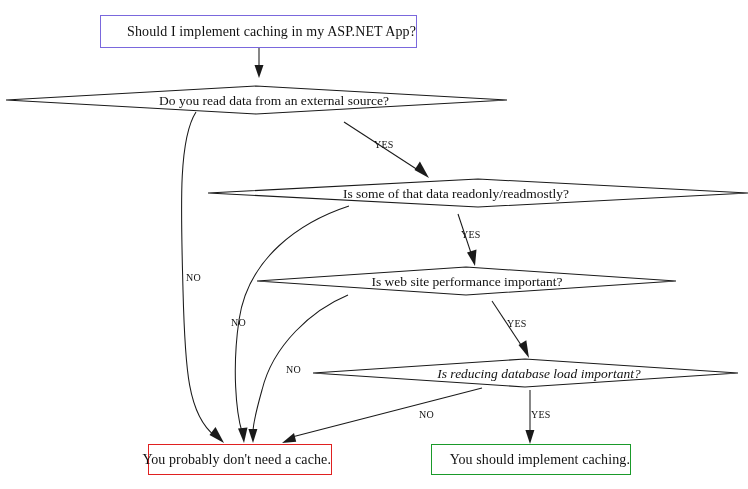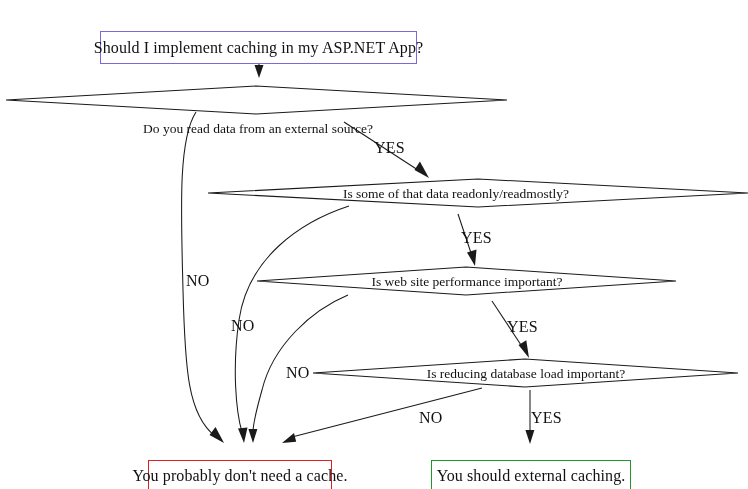--- a/index.html
+++ b/index.html
@@ -28,47 +28,46 @@
     width: 748px;
     height: 489px;
     display: block;
   }
   .node-box {
     position: absolute;
     box-sizing: border-box;
     background: #ffffff;
     display: flex;
     align-items: center;
-    justify-content: center;
-    font-size: 16px;
+    justify-content: flex-end;
+    font-size: 14px;
     color: #111111;
     white-space: nowrap;
     letter-spacing: 0.1px;
-    margin-top: 16px;
   }
   .node-box.start {
     border: 1px solid #7a68dd;
   }
   .node-box.terminal-no {
     border: 1px solid #e02020;
   }
   .node-box.terminal-yes {
     border: 1px solid #1a9a2a;
   }
   .diamond-label {
     position: absolute;
     font-size: 13.5px;
     color: #111111;
     white-space: nowrap;
     text-align: center;
     transform: translate(-50%, -50%);
   }
   .edge-label {
     position: absolute;
-    font-size: 16px;
+    font-size: 10px;
     color: #111111;
     white-space: nowrap;
     letter-spacing: 0.2px;
   }
   .flow-line {
     fill: none;
     stroke: #1a1a1a;
     stroke-width: 1.05;
   }
   .flow-diamond {
@@ -139,34 +138,34 @@
     <g>
       <path class="flow-line" d="M 530,390 L 530,434"></path>
       <polygon class="arrow-head" points="530,444 525.4,430 534.4,430"></polygon>
     </g>
   </svg>
 
   <div class="node-box start" style="left:100px; top:15px; width:317px; height:33px;">
     <span>Should I implement caching in my ASP.NET App?</span>
   </div>
 
-  <div class="diamond-label" style="left:258px; top:101px;margin-top:28px;">Do you read data from an external source?</div>
+  <div class="diamond-label" style="left:274px; top:101px;">Do you read data from an external source?</div>
 
   <div class="diamond-label" style="left:467px; top:282px;">Is web site performance important?</div>
 
   <div class="diamond-label" style="left:456px; top:194px;">Is some of that data readonly/readmostly?</div>
 
-  <div class="diamond-label" style="left:526px; top:374px;">Is reducing database load important?</div>
+  <div class="diamond-label" style="left:539px; top:374px;font-style:italic;">Is reducing database load important?</div>
 
   <div class="node-box terminal-no" style="left:148px; top:444px; width:184px; height:31px;">
     <span>You probably don't need a cache.</span>
   </div>
 
   <div class="node-box terminal-yes" style="left:431px; top:444px; width:200px; height:31px;">
-    <span>You should external caching.</span>
+    <span>You should implement caching.</span>
   </div>
 
   <div class="edge-label" style="left:374px; top:139px;">YES</div>
 
   <div class="edge-label" style="left:186px; top:272px;">NO</div>
 
   <div class="edge-label" style="left:461px; top:229px;">YES</div>
 
   <div class="edge-label" style="left:231px; top:317px;">NO</div>
 

